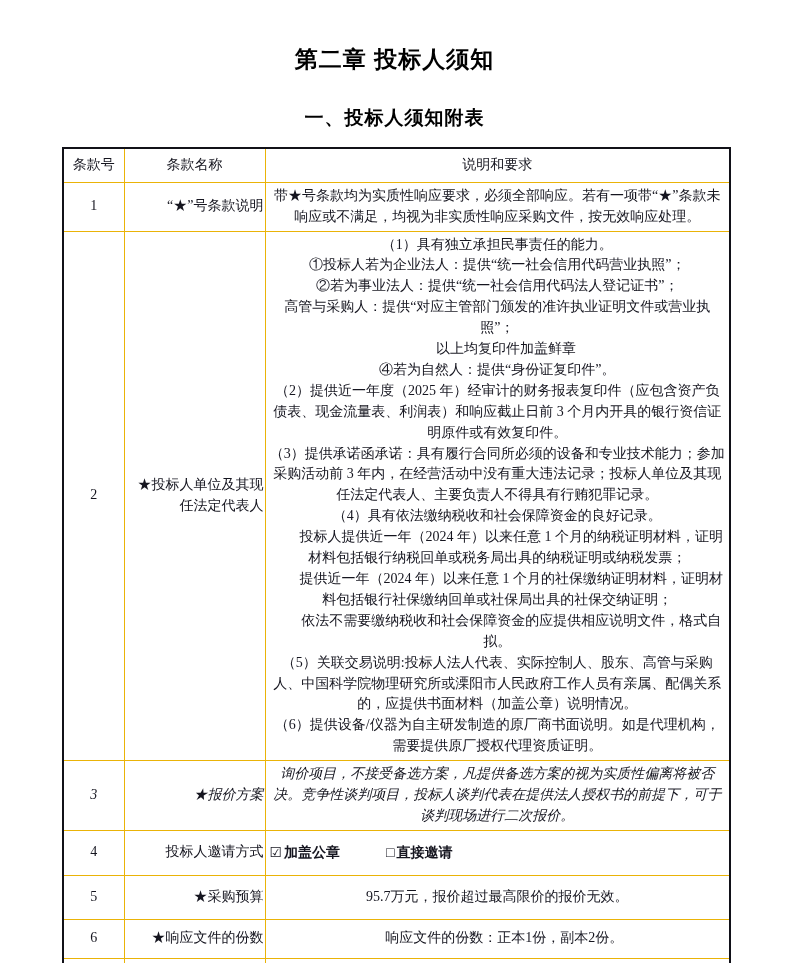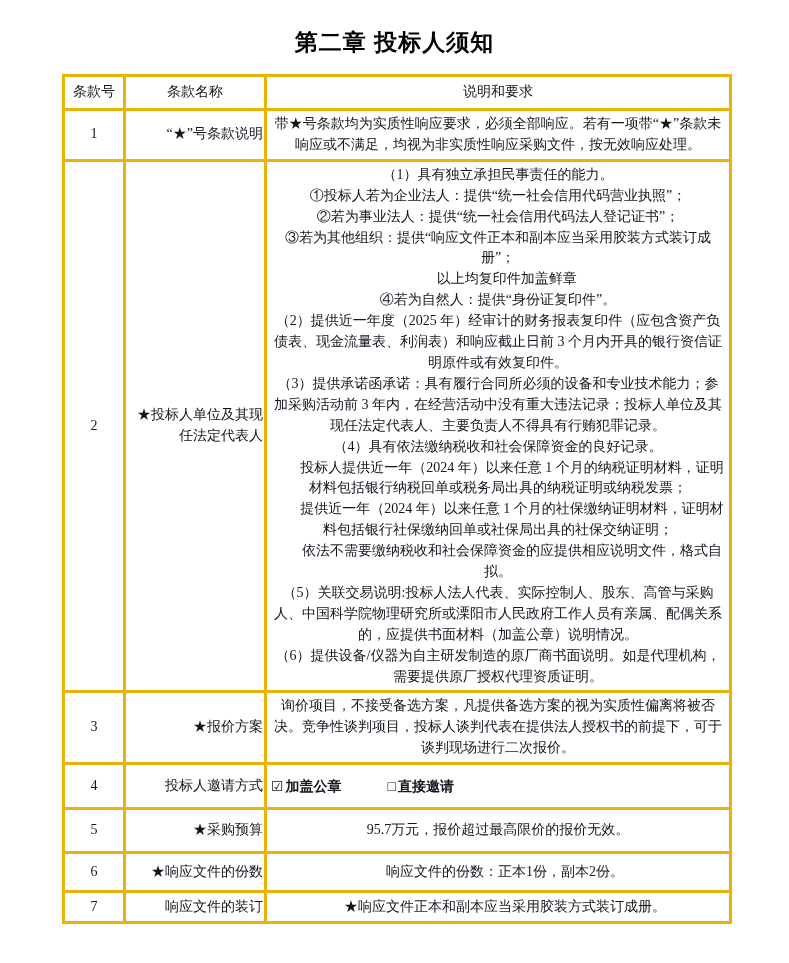--- a/index.html
+++ b/index.html
@@ -12,21 +12,21 @@
     height: 963px;
     font-family: "Liberation Serif", "DejaVu Serif", serif;
     color: #15151f;
     overflow: hidden;
   }
   .doc-page {
     width: 789px;
     height: 895px;
     position: relative;
     box-sizing: border-box;
-    padding-top: 27px;
+    padding-top: 44px;
   }
   .page-title {
     margin: 0;
     text-align: center;
     font-family: "Liberation Sans", "DejaVu Sans", sans-serif;
     font-weight: bold;
     font-size: 23px;
     letter-spacing: 1px;
     color: #000000;
   }
@@ -41,21 +41,21 @@
   }
   table.notice-table {
     border-collapse: collapse;
     table-layout: fixed;
     margin: 16px 0 0 62px;
     width: 667px;
     border: 2px solid #111118;
   }
   .notice-table th,
   .notice-table td {
-    border: 3px solid #eab308;
+    border: 1px solid #eab308;
     font-size: 14px;
     line-height: 20.9px;
     vertical-align: middle;
     box-sizing: border-box;
     padding: 2px 3px;
     word-break: break-all;
     margin-left: 40px;
   }
   .notice-table col.c-num  { width: 61px; }
   .notice-table col.c-name { width: 141px; }
@@ -76,21 +76,21 @@
     text-align: left;
     padding: 3px 4px 3px 4px;
   }
   td.cell-content p.para {
     margin: 0;
     text-align: center;
   }
   
   tr.r-1 td { height: 49px; }
   tr.r-2 td { height: 522px; }
-  tr.r-3 td { height: 62px; }
+  tr.r-3 td { height: 62px; font-style: italic; }
   tr.r-4 td { height: 45px; }
   tr.r-5 td { height: 44px; }
   tr.r-6 td { height: 39px; }
   tr.r-7 td { height: 31px; }
   tr.r-4 td.cell-content {
     font-weight: bold;
     font-family: "Liberation Sans", "DejaVu Sans", sans-serif;
     font-size: 14px;
   }
   .cb-item {
@@ -105,20 +105,21 @@
     display: inline-block;
     margin-right: 2px;
     font-size: 14px;
   }
 </style>
 </head>
 <body>
 
 <div class="doc-page">
   <h1 class="page-title">第二章 投标人须知</h1>
+  <h2 class="section-heading">一、投标人须知附表</h2>
 
   <table class="notice-table">
     <colgroup>
       <col class="c-num">
       <col class="c-name">
       <col class="c-desc">
     </colgroup>
     <thead>
       <tr>
         <th>条款号</th>
@@ -135,21 +136,21 @@
           </td>
   </tr>
 
   <tr class="r-2">
     <td class="cell-num">2</td>
     <td class="cell-name">★投标人单位及其现任法定代表人</td>
     <td class="cell-content">
             <p class="para">（1）具有独立承担民事责任的能力。</p>
             <p class="para">①投标人若为企业法人：提供“统一社会信用代码营业执照”；</p>
             <p class="para">②若为事业法人：提供“统一社会信用代码法人登记证书”；</p>
-            <p class="para">③若为其他组织：提供“响应文件正本和副本应当采用胶装方式装订成册”；</p>
+            <p class="para">高管与采购人：提供“对应主管部门颁发的准许执业证明文件或营业执照”；</p>
             <p class="para">　 以上均复印件加盖鲜章</p>
             <p class="para">④若为自然人：提供“身份证复印件”。</p>
             <p class="para">（2）提供近一年度（2025 年）经审计的财务报表复印件（应包含资产负债表、现金流量表、利润表）和响应截止日前 3 个月内开具的银行资信证明原件或有效复印件。</p>
             <p class="para">（3）提供承诺函承诺：具有履行合同所必须的设备和专业技术能力；参加采购活动前 3 年内，在经营活动中没有重大违法记录；投标人单位及其现任法定代表人、主要负责人不得具有行贿犯罪记录。</p>
             <p class="para">（4）具有依法缴纳税收和社会保障资金的良好记录。</p>
             <p class="para">　　投标人提供近一年（2024 年）以来任意 1 个月的纳税证明材料，证明材料包括银行纳税回单或税务局出具的纳税证明或纳税发票；</p>
             <p class="para">　　提供近一年（2024 年）以来任意 1 个月的社保缴纳证明材料，证明材料包括银行社保缴纳回单或社保局出具的社保交纳证明；</p>
             <p class="para">　　依法不需要缴纳税收和社会保障资金的应提供相应说明文件，格式自拟。</p>
             <p class="para">（5）关联交易说明:投标人法人代表、实际控制人、股东、高管与采购人、中国科学院物理研究所或溧阳市人民政府工作人员有亲属、配偶关系的，应提供书面材料（加盖公章）说明情况。</p>
             <p class="para">（6）提供设备/仪器为自主研发制造的原厂商书面说明。如是代理机构，需要提供原厂授权代理资质证明。</p>

